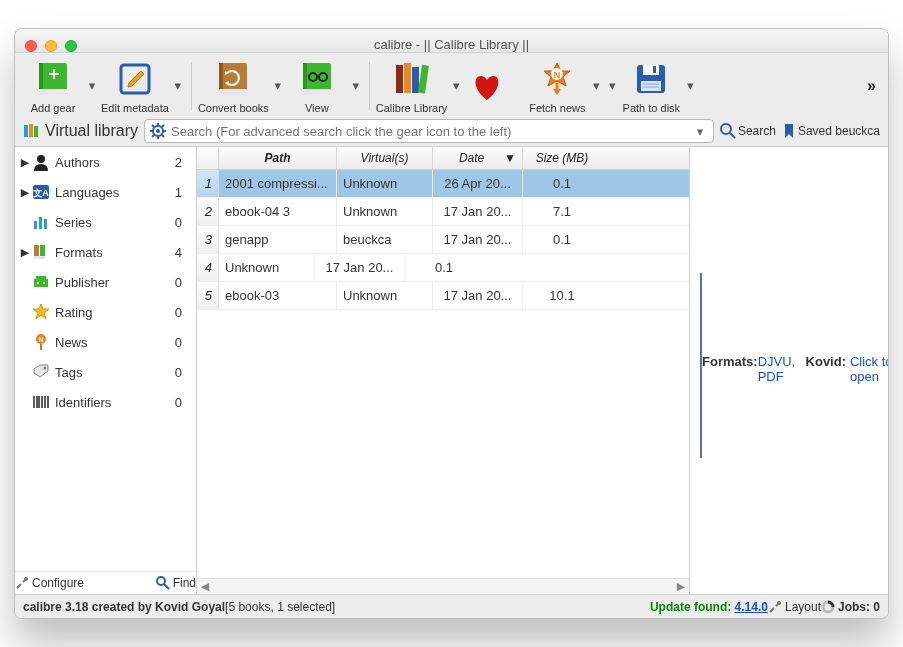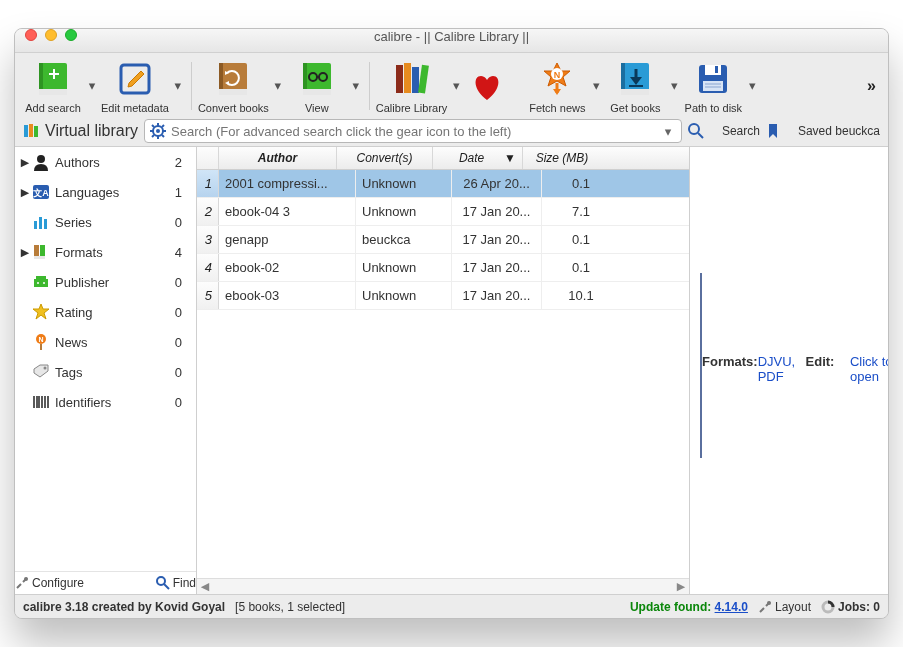--- a/index.html
+++ b/index.html
@@ -1,20 +1,20 @@
 <!DOCTYPE html>
 <html><head>
 <meta charset="utf-8">
 <style>
 * { box-sizing: border-box; margin: 0; padding: 0; }
 html, body { width: 903px; height: 647px; font-family: -apple-system, "Helvetica Neue", Arial, sans-serif; font-size: 13px; color: #333; background: #fff; }
 .window { width: 875px; height: 591px; margin: 28px auto 0; border: 1px solid #bfbfbf; border-radius: 8px; box-shadow: 0 25px 40px rgba(0,0,0,0.25); background: #ececec; overflow: hidden; display: flex; flex-direction: column; }
 
 
-.titlebar { height: 24px; display: flex; align-items: flex-start; position: relative; background: linear-gradient(#f6f6f6,#e6e6e6); border-bottom: 1px solid #d0d0d0; text-decoration: underline; }
+.titlebar { height: 24px; display: flex; align-items: flex-end; position: relative; background: linear-gradient(#f6f6f6,#e6e6e6); border-bottom: 1px solid #d0d0d0; text-decoration: underline; }
 .traffic { display: flex; gap: 8px; margin-left: 10px; }
 .traffic span { width: 12px; height: 12px; border-radius: 50%; display: block; }
 .tclose { background: #ff5f57; border: 1px solid #e0443e; }
 .tmin { background: #ffbd2e; border: 1px solid #dea123; }
 .tmax { background: #28c940; border: 1px solid #1aab29; }
 .titletext { position: absolute; left: 0; right: 0; text-align: center; font-size: 13px; color: #555; }
 
 
 .toolbar { display: flex; align-items: center; padding: 4px 8px 2px; background: #ececec; gap: 2px; }
 .tbtn { display: flex; flex-direction: column; align-items: center; justify-content: flex-start; min-width: 60px; cursor: pointer; user-select: none; }
@@ -24,21 +24,21 @@
 .tsep { width: 1px; height: 48px; background: #cdcdcd; margin: 0 4px; }
 .rchev { margin-left: auto; font-size: 16px; font-weight: bold; color: #222; cursor: pointer; padding-right: 4px; }
 
 
 .searchrow { display: flex; align-items: center; padding: 3px 8px; background: #ececec; gap: 6px; border-bottom: 1px solid #cfcfcf; }
 .vlib { display: flex; align-items: center; gap: 4px; font-size: 16px; cursor: pointer; }
 .searchbox { flex: 1; display: flex; align-items: center; background: #fff; border: 1px solid #b7b7b7; border-radius: 4px; height: 24px; padding: 0 4px; }
 .gear { width: 18px; height: 18px; display: flex; align-items: center; justify-content: center; cursor: pointer; }
 .searchinput { flex: 1; border: none; outline: none; font-size: 13px; color: #888; height: 17px; padding-left: 4px; }
 .sdrop { width: 18px; height: 18px; display: flex; align-items: center; justify-content: center; cursor: pointer; color: #666; }
-.sbtn { display: flex; align-items: center; gap: 18px; cursor: pointer; font-size: 12px; }
+.sbtn { display: flex; align-items: center; gap: 2px; cursor: pointer; font-size: 12px; }
 
 
 .content { flex: 1; display: flex; background: #fff; overflow: hidden; }
 
 
 .sidebar { width: 182px; display: flex; flex-direction: column; border-right: 1px solid #cfcfcf; background: #fff; }
 .sblist { flex: 1; overflow: auto; }
 .sbrow { display: flex; align-items: center; padding: 5px 8px 5px 4px; cursor: pointer; }
 .sbarrow { width: 12px; text-align: center; color: #333; font-size: 11px; }
 .sbicon { width: 20px; height: 20px; display: flex; align-items: center; justify-content: center; margin-right: 4px; }
@@ -52,38 +52,38 @@
 .thead { display: flex; background: linear-gradient(#fdfdfd,#ececec); border-bottom: 1px solid #cfcfcf; }
 .th { padding: 4px 6px; font-size: 12px; font-style: italic; color: #222; border-right: 1px solid #d8d8d8; display: flex; align-items: center; justify-content: center; cursor: pointer; }
 .th:last-child { border-right: none; }
 .tbody { flex: 1; overflow: auto; background: #fff; }
 .trow { display: flex; border-bottom: 1px solid #eee; height: 28px; align-items: center; }
 .trow.selected { background: #9fc6e7; }
 .td { padding: 0 6px; font-size: 13px; border-right: 1px solid #eee; overflow: hidden; white-space: nowrap; text-overflow: ellipsis; display: flex; align-items: center; height: 100%; }
 .td:last-child { border-right: none; }
 .cidx { width: 22px; justify-content: flex-end; font-style: italic; color: #222; background: linear-gradient(#fdfdfd,#f0f0f0); border-right: 1px solid #d8d8d8; }
 .trow.selected .cidx { background: linear-gradient(#d0e5f7,#b6d3ee); }
-.ctitle { width: 137px; }
+.ctitle { width: 118px; }
 .cauthor { width: 96px; }
 .cdate { width: 90px; justify-content: center; }
 .csize { width: 78px; justify-content: center; }
 .hscroll { height: 16px; background: #f4f4f4; border-top: 1px solid #ddd; display: flex; align-items: center; }
 .hscroll .harrow { width: 16px; text-align: center; color: #888; cursor: pointer; font-size: 11px; }
 .hscroll .htrack { flex: 1; }
 
 
 .rpanel { width: 198px; padding: 6px 10px; display: flex; flex-direction: row; align-items: center; }
 .cover { width: 160px; height: 185px; background: radial-gradient(circle at center, #c1d5f7 0%, #6a87c8 100%); border: 1px solid #5a6f9e; margin-bottom: 10px; position: relative; }
 .cover svg { position: absolute; inset: 4px; }
 .metarow { display: flex; width: 100%; font-size: 13px; margin-bottom: 3px; }
 .metalabel { font-weight: bold; width: 66px; }
 .metaval { color: #1a4ec8; cursor: pointer; }
 
 
-.statusbar { height: 24px; display: flex; align-items: center; padding: 0 8px; background: #ececec; border-top: 1px solid #cfcfcf; font-size: 12px; gap: 10px; }
+.statusbar { height: 24px; display: flex; align-items: center; padding: 0 8px; background: #ececec; border-top: 1px solid #cfcfcf; font-size: 12px; }
 .statusbar .appinfo { font-weight: bold; }
 .statusbar .upd { color: #0a860a; font-weight: bold; margin-left: auto; }
 .statusbar .upd a { color: #1a4ec8; text-decoration: underline; text-align: right; }
 .statusbar .statbtn { display: flex; align-items: center; gap: 3px; cursor: pointer; }
 
 svg { display: block; }
 a { text-decoration: none; }
 
 </style>
 </head>
@@ -105,21 +105,21 @@
     <div class="tbtn">
       <div class="ticon">
         <svg width="40" height="40" viewBox="0 0 40 40">
             <rect x="6" y="4" width="28" height="32" rx="2" fill="#3db82e"></rect>
             <rect x="6" y="4" width="4" height="32" fill="#2e9422"></rect>
             <rect x="16" y="14" width="10" height="2" fill="#fff"></rect>
             <rect x="20" y="10" width="2" height="10" fill="#fff"></rect>
             <rect x="6" y="30" width="28" height="6" fill="#e7e7e7"></rect>
           </svg>
       </div>
-      <div class="tlabel">Add search</div>
+      <div class="tlabel">Add gear</div>
     </div>
     <div class="tdrop">▾</div>
 
     <div class="tbtn">
       <div class="ticon">
         <svg width="40" height="40" viewBox="0 0 40 40">
             <rect x="6" y="6" width="28" height="28" rx="3" fill="none" stroke="#2a5db0" stroke-width="3"></rect>
             <path d="M14 24 L26 12 L29 15 L17 27 L13 28 Z" fill="#f0a020" stroke="#cc7a00" stroke-width="1"></path>
           </svg>
       </div>
@@ -190,33 +190,20 @@
             <circle cx="20" cy="15" r="6" fill="#fff"></circle>
             <text x="20" y="19" text-anchor="middle" font-size="9" font-weight="bold" fill="#ef7c16">N</text>
             <line x1="20" y1="24" x2="20" y2="34" stroke="#ef7c16" stroke-width="3"></line>
             <polygon points="20,36 16,30 24,30" fill="#ef7c16"></polygon>
           </svg>
       </div>
       <div class="tlabel">Fetch news</div>
     </div>
     <div class="tdrop">▾</div>
 
-    <div class="tbtn">
-      <div class="ticon">
-        <svg width="40" height="40" viewBox="0 0 40 40">
-            <rect x="6" y="4" width="28" height="32" rx="2" fill="#2a9bd6"></rect>
-            <rect x="6" y="4" width="4" height="32" fill="#1a6ea0"></rect>
-            <line x1="21" y1="10" x2="21" y2="22" stroke="#0a3a5a" stroke-width="3"></line>
-            <polygon points="21,26 15,18 27,18" fill="#0a3a5a"></polygon>
-            <line x1="14" y1="27" x2="28" y2="27" stroke="#0a3a5a" stroke-width="2"></line>
-            <rect x="6" y="30" width="28" height="6" fill="#e7e7e7"></rect>
-          </svg>
-      </div>
-      <div class="tlabel">Get books</div>
-    </div>
     <div class="tdrop">▾</div>
 
     <div class="tbtn">
       <div class="ticon">
         <svg width="40" height="40" viewBox="0 0 40 40">
             <rect x="6" y="6" width="28" height="28" rx="3" fill="#2a5db0"></rect>
             <rect x="12" y="6" width="16" height="10" fill="#fff"></rect>
             <rect x="22" y="7" width="3" height="7" fill="#2a5db0"></rect>
             <rect x="10" y="22" width="20" height="10" fill="#d8e4f5"></rect>
             <line x1="12" y1="25" x2="28" y2="25" stroke="#8aa5d0" stroke-width="1"></line>
@@ -412,22 +399,22 @@
               </svg>
           </span>
           <span>Find</span>
         </div>
       </div>
     </div>
 
     <div class="tablewrap">
       <div class="thead">
         <div class="th cidx" style="width:22px"></div>
-        <div class="th ctitle" style="width:118px;font-weight:bold">Author</div>
-        <div class="th cauthor" style="width:96px">Convert(s)</div>
+        <div class="th ctitle" style="width:118px;font-weight:bold">Path</div>
+        <div class="th cauthor" style="width:96px">Virtual(s)</div>
         <div class="th cdate" style="width:90px;justify-content:space-between;padding:4px 6px">
           <span style="flex:1;text-align:center">Date</span>
           <span>▼</span>
         </div>
         <div class="th csize" style="width:78px">Size (MB)</div>
       </div>
       <div class="tbody" id="tbody">
           <div class="trow selected">
             <div class="td cidx">1</div>
             <div class="td ctitle">2001 compressi...</div>
@@ -444,21 +431,20 @@
           </div>
           <div class="trow">
             <div class="td cidx">3</div>
             <div class="td ctitle">genapp</div>
             <div class="td cauthor">beuckca</div>
             <div class="td cdate">17 Jan 20...</div>
             <div class="td csize">0.1</div>
           </div>
           <div class="trow">
             <div class="td cidx">4</div>
-            <div class="td ctitle">ebook-02</div>
             <div class="td cauthor">Unknown</div>
             <div class="td cdate">17 Jan 20...</div>
             <div class="td csize">0.1</div>
           </div>
           <div class="trow">
             <div class="td cidx">5</div>
             <div class="td ctitle">ebook-03</div>
             <div class="td cauthor">Unknown</div>
             <div class="td cdate">17 Jan 20...</div>
             <div class="td csize">10.1</div>
@@ -478,21 +464,21 @@
           <path d="M10 10 Q30 5 30 25 Q30 5 50 10 M140 10 Q120 5 120 25 Q120 5 100 10 M10 165 Q30 170 30 150 Q30 170 50 165 M140 165 Q120 170 120 150 Q120 170 100 165" fill="none" stroke="#2a3a7a" stroke-width="2"></path>
           <path d="M8 40 Q20 50 8 60 M8 80 Q20 90 8 100 M8 120 Q20 130 8 140 M142 40 Q130 50 142 60 M142 80 Q130 90 142 100 M142 120 Q130 130 142 140" fill="none" stroke="#2a3a7a" stroke-width="2"></path>
           <path d="M60 8 Q75 18 90 8 M60 167 Q75 157 90 167" fill="none" stroke="#2a3a7a" stroke-width="2"></path>
         </svg>
       </div>
       <div class="metarow">
         <span class="metalabel">Formats:</span>
         <span class="metaval">DJVU, PDF</span>
       </div>
       <div class="metarow">
-        <span class="metalabel">Edit:</span>
+        <span class="metalabel">Kovid:</span>
         <span class="metaval">Click to open</span>
       </div>
     </div>
 
   </div>
 
   <div class="statusbar">
     <span class="appinfo">calibre 3.18 created by Kovid Goyal</span>
     <span style="font-weight:normal">[5 books, 1 selected]</span>
     <span class="upd">

